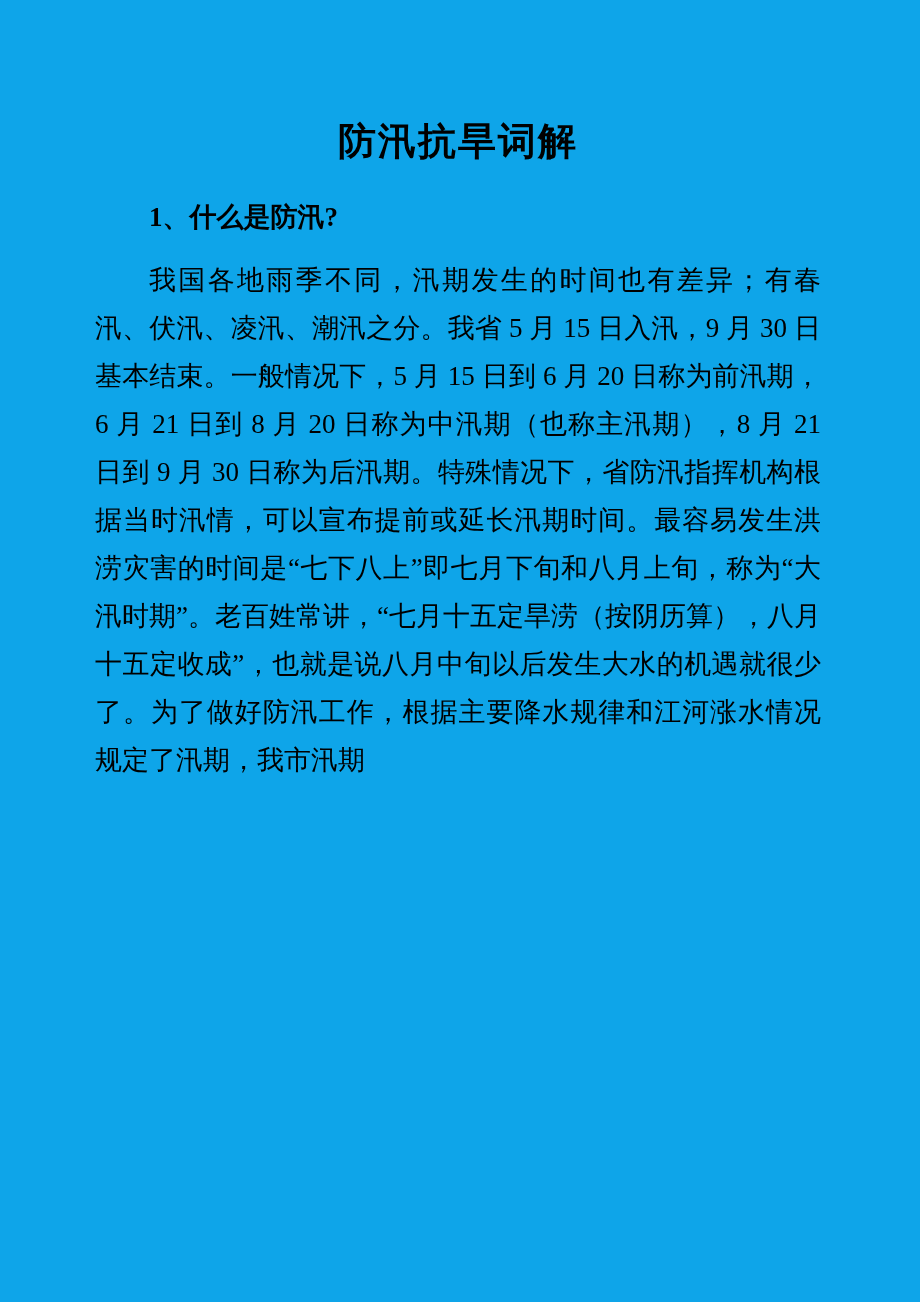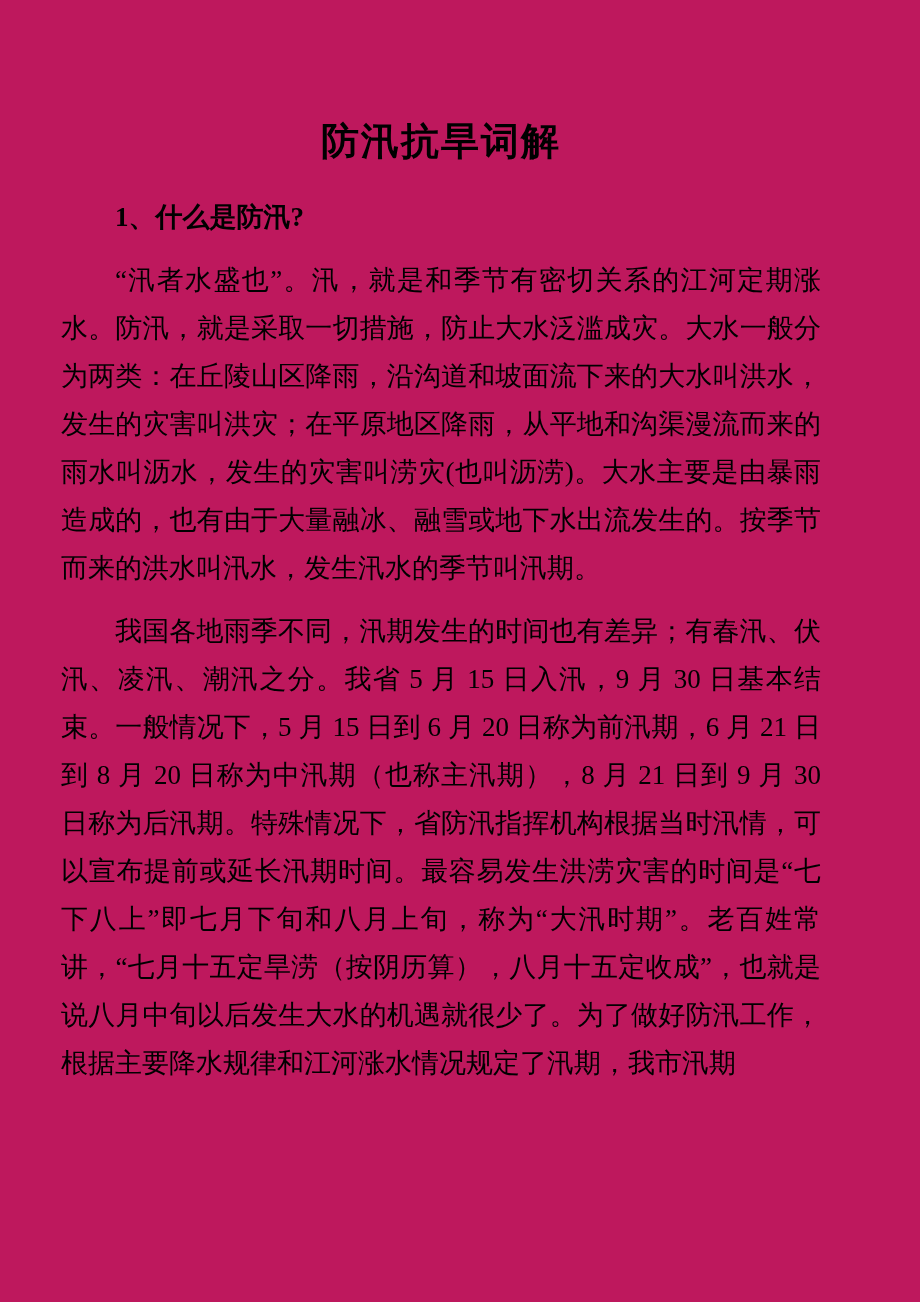--- a/index.html
+++ b/index.html
@@ -11,22 +11,22 @@
     width: 920px;
     height: 1302px;
     overflow: hidden;
     color: #000000;
     font-family: "Liberation Serif", "DejaVu Serif", serif;
   }
   .page {
     box-sizing: border-box;
     width: 920px;
     height: 1302px;
-    padding: 116px 84px 40px 46px;
-    background: #be185d;
+    padding: 116px 84px 40px 80px;
+    background: #0ea5e9;
   }
   .doc-title {
     margin: 0 0 26px 0;
     text-align: center;
     font-size: 38px;
     font-weight: bold;
     letter-spacing: 2px;
     font-family: "Liberation Sans", "DejaVu Sans", sans-serif;
     color: #000000;
   }
@@ -47,16 +47,15 @@
 </head>
 <body>
 
 <div class="page">
   <h1 class="doc-title">防汛抗旱词解</h1>
 
   <p class="para heading indent">1、什么是防汛?</p>
 
 
 
-  <p class="para indent">“汛者水盛也”。汛，就是和季节有密切关系的江河定期涨水。防汛，就是采取一切措施，防止大水泛滥成灾。大水一般分为两类：在丘陵山区降雨，沿沟道和坡面流下来的大水叫洪水，发生的灾害叫洪灾；在平原地区降雨，从平地和沟渠漫流而来的雨水叫沥水，发生的灾害叫涝灾(也叫沥涝)。大水主要是由暴雨造成的，也有由于大量融冰、融雪或地下水出流发生的。按季节而来的洪水叫汛水，发生汛水的季节叫汛期。</p>
 
   <p class="para indent">我国各地雨季不同，汛期发生的时间也有差异；有春汛、伏汛、凌汛、潮汛之分。我省 5 月 15 日入汛，9 月 30 日基本结束。一般情况下，5 月 15 日到 6 月 20 日称为前汛期，6 月 21 日到 8 月 20 日称为中汛期（也称主汛期），8 月 21 日到 9 月 30 日称为后汛期。特殊情况下，省防汛指挥机构根据当时汛情，可以宣布提前或延长汛期时间。最容易发生洪涝灾害的时间是“七下八上”即七月下旬和八月上旬，称为“大汛时期”。老百姓常讲，“七月十五定旱涝（按阴历算），八月十五定收成”，也就是说八月中旬以后发生大水的机遇就很少了。为了做好防汛工作，根据主要降水规律和江河涨水情况规定了汛期，我市汛期</p>
 </div>
 
 </body></html>

